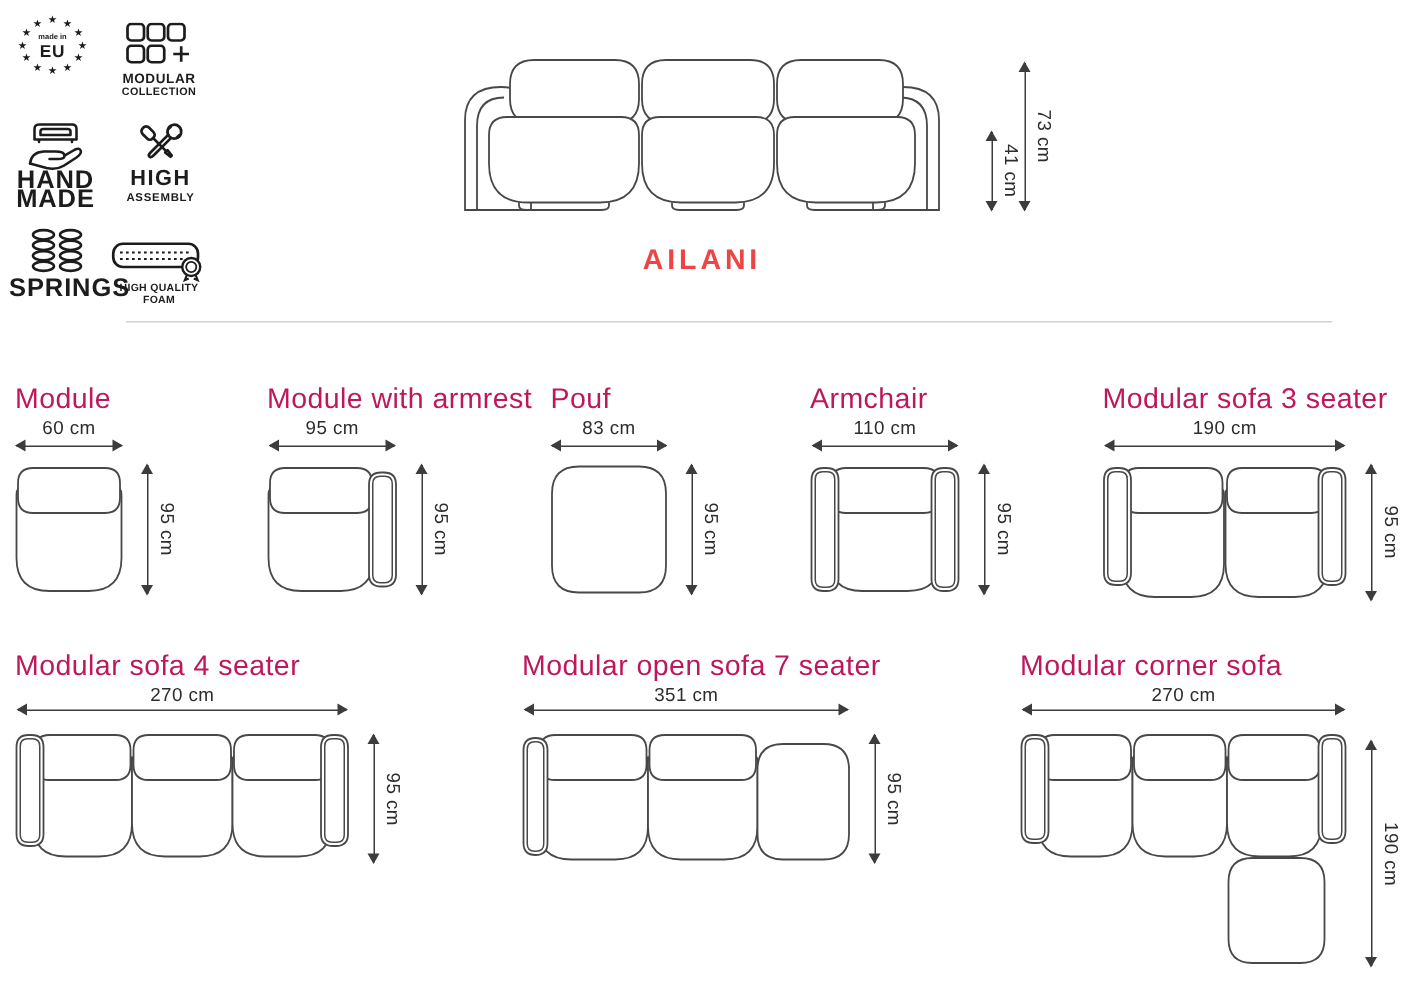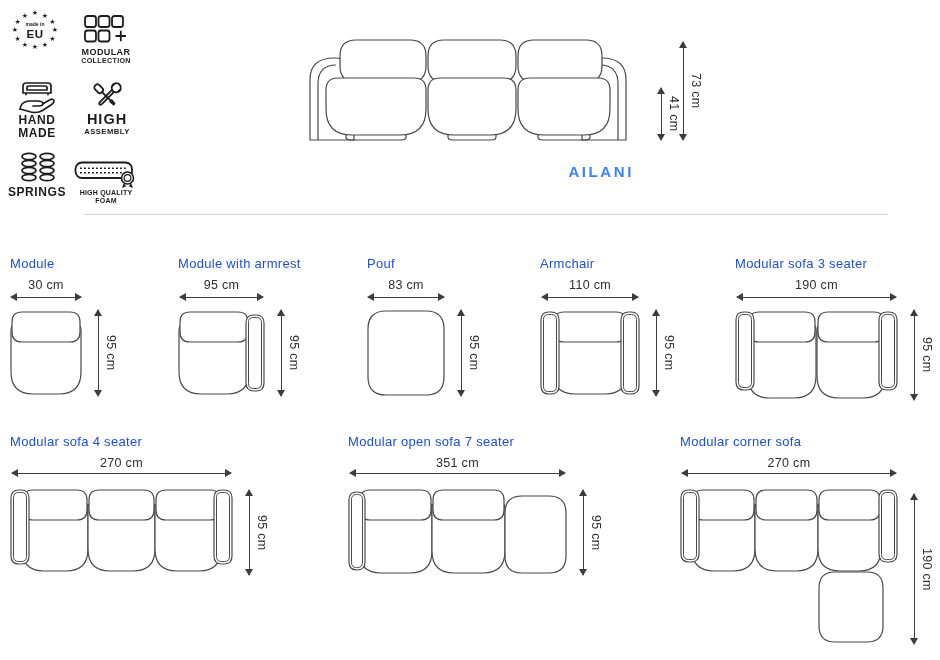--- a/index.html
+++ b/index.html
@@ -3,48 +3,48 @@
 <meta charset="utf-8">
 <style>
   html,body{margin:0;padding:0;background:#fff;}
   #stage{position:relative;width:940px;height:660px;background:#ffffff;overflow:hidden;
          font-family:"Liberation Sans","DejaVu Sans",sans-serif;color:#1f1f1f;}
   .abs{position:absolute;}
   
   .badge-label{position:absolute;font-weight:bold;color:#1c1c1c;text-align:center;}
   .b-md{font-size:9px;line-height:10px;letter-spacing:.4px;}
   .b-md2{font-size:7.2px;line-height:8.5px;letter-spacing:.3px;}
-  .b-lg{font-size:12px;line-height:12.5px;letter-spacing:.6px;}
+  .b-lg{font-size:17px;line-height:12.5px;letter-spacing:.6px;}
   .b-xl{font-size:14.5px;line-height:15px;letter-spacing:1px;}
   .b-sm{font-size:7.6px;line-height:9px;letter-spacing:.5px;}
   .b-xs{font-size:7px;line-height:8.2px;letter-spacing:.2px;}
   .star{font-size:7px;text-anchor:middle;fill:#1c1c1c;font-family:"DejaVu Sans",sans-serif;}
   .eu-top{font-size:5px;font-weight:bold;text-anchor:middle;fill:#1c1c1c;}
   .eu-main{font-size:11.5px;font-weight:bold;text-anchor:middle;fill:#1c1c1c;letter-spacing:.5px;}
   
   .divider{position:absolute;left:84px;top:214px;width:804px;height:1.4px;background:#d3d1d1;}
   
-  .product-title{position:absolute;font-size:15px;font-weight:bold;letter-spacing:2.6px;color:#3b82f6;text-align:right;}
+  .product-title{position:absolute;font-size:19px;font-weight:bold;letter-spacing:2.6px;color:#ef4444;text-align:center;}
   
   .dimh{position:absolute;height:0;border-top:1.2px solid #3c3c3c;}
   .dimh::before{content:"";position:absolute;left:-1px;top:-4.6px;width:0;height:0;
     border-top:4px solid transparent;border-bottom:4px solid transparent;border-right:7px solid #3c3c3c;}
   .dimh::after{content:"";position:absolute;right:-1px;top:-4.6px;width:0;height:0;
     border-top:4px solid transparent;border-bottom:4px solid transparent;border-left:7px solid #3c3c3c;}
   .dimv{position:absolute;width:0;border-left:1.2px solid #3c3c3c;}
   .dimv::before{content:"";position:absolute;top:-1px;left:-4.6px;width:0;height:0;
     border-left:4px solid transparent;border-right:4px solid transparent;border-bottom:7px solid #3c3c3c;}
   .dimv::after{content:"";position:absolute;bottom:-1px;left:-4.6px;width:0;height:0;
     border-left:4px solid transparent;border-right:4px solid transparent;border-top:7px solid #3c3c3c;}
   .dimtext{font-size:12.5px;color:#2d2d2d;letter-spacing:.3px;}
   .wlab{position:absolute;text-align:center;}
   .vlab{position:absolute;writing-mode:vertical-rl;text-align:center;}
   
   .module{position:absolute;}
-  .mname{position:absolute;top:0;left:0;font-size:13px;color:#1d4ed8;letter-spacing:.3px;white-space:nowrap;}
+  .mname{position:absolute;top:0;left:0;font-size:19px;color:#be185d;letter-spacing:.3px;white-space:nowrap;}
   .draw{position:absolute;left:0;}
   
   .logo{position:absolute;left:12px;top:615px;font-size:31px;font-weight:bold;letter-spacing:-.5px;color:#1b1b1b;}
   .logo .accent{color:#8f8f8f;}
   svg{display:block;}
 </style>
 </head>
 <body>
 
 <div id="stage">
@@ -165,21 +165,21 @@
   <div class="vlab dimtext" style="left:667px;top:88px;height:52px">41 cm</div>
   <div class="dimv" style="left:683px;top:42px;height:98px"></div>
   <div class="vlab dimtext" style="left:689px;top:42px;height:98px">73 cm</div>
 
   <div class="product-title" style="left:302px;top:163px;width:332px">AILANI</div>
 
   <div class="divider"></div>
 
   <div class="module" style="left:10px;top:256px">
     <div class="mname">Module</div>
-    <div class="wlab dimtext" style="top:22px;width:72px">30 cm</div>
+    <div class="wlab dimtext" style="top:22px;width:72px">60 cm</div>
     <div class="dimh" style="left:1px;top:41px;width:70px"></div>
     <svg class="draw" style="top:54px" width="72" height="86" viewBox="0 0 72 86">
         <path d="M1,20 Q1,14 7,14 L65,14 Q71,14 71,20 L71,62 Q71,84 49,84 L23,84 Q1,84 1,62 Z" fill="#fff" stroke="#484848" stroke-width="1.2"></path>
         <path d="M2,12 Q2,2 12,2 L60,2 Q70,2 70,12 L70,22 Q70,32 60,32 L12,32 Q2,32 2,22 Z" fill="#fff" stroke="#484848" stroke-width="1.2"></path>
       </svg>
     <div class="dimv" style="left:88px;top:54px;height:86px"></div>
     <div class="vlab dimtext" style="left:94px;top:54px;height:86px">95 cm</div>
   </div>
 
   <div class="module" style="left:178px;top:256px">

